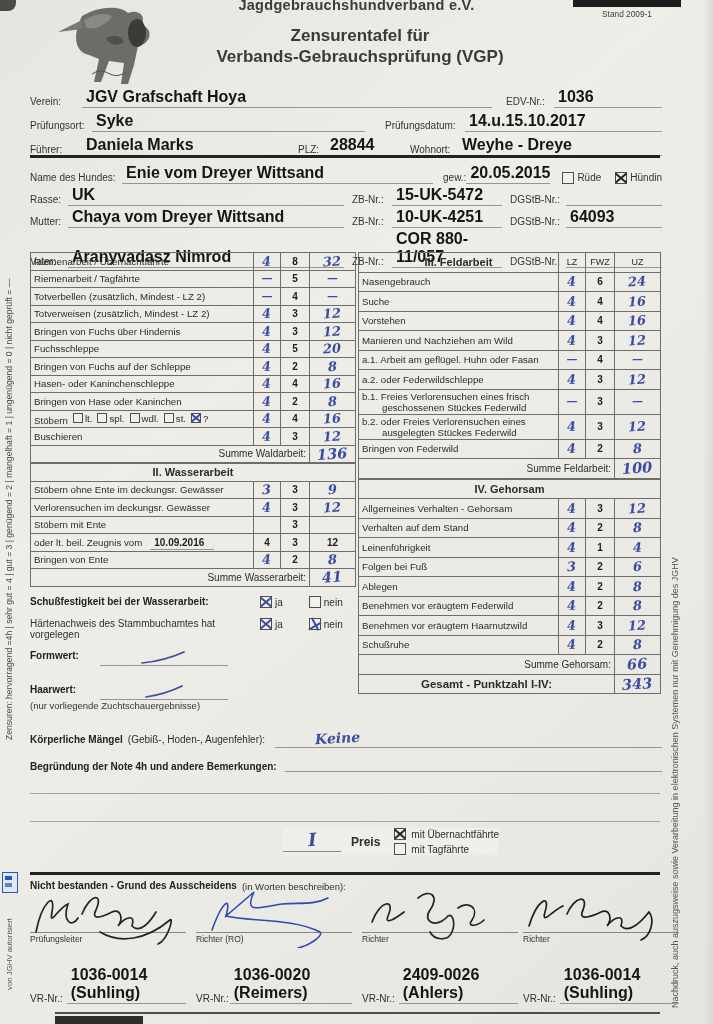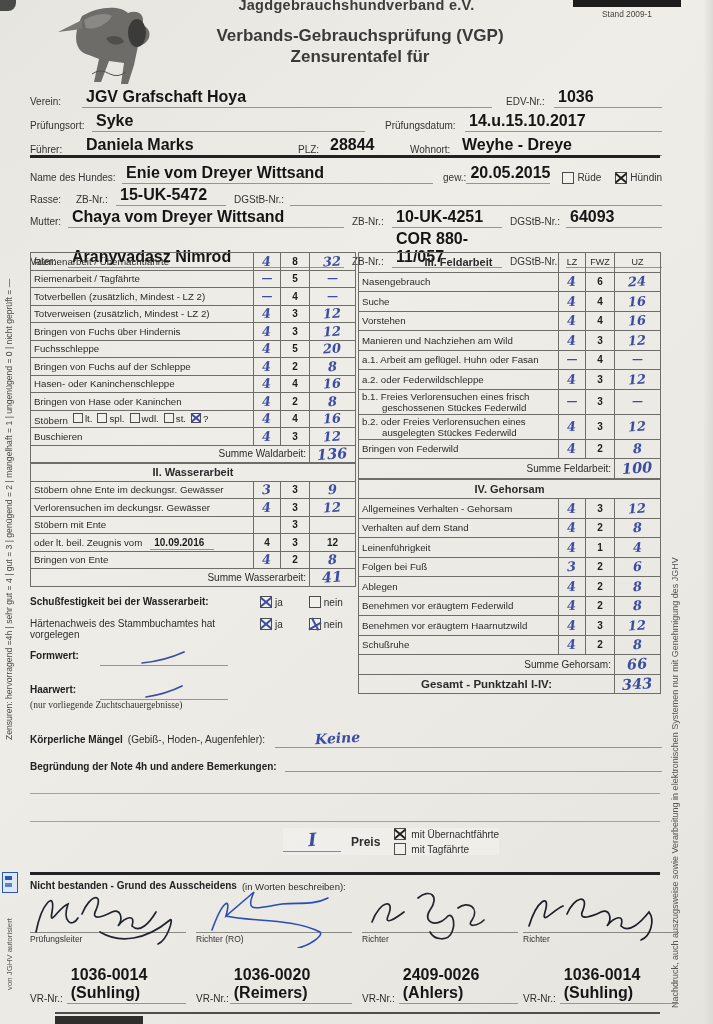--- a/index.html
+++ b/index.html
@@ -67,21 +67,21 @@
   .cbw{display:inline-flex;align-items:center;margin-left:5px;}
   .cbw .cb{width:8px;height:8px;}
   .cbw .cb.checked::before,.cbw .cb.checked::after{left:-2px;top:3px;width:12px;}
   .cbw .cb-lbl{margin-left:2px;}
   .zdate{font-weight:bold;color:#1e1e1e;font-size:10px;border-bottom:1px solid #979590;margin-left:8px;padding:0 10px 1px 4px;}
 
   
   .arow{position:absolute;left:30px;font-size:10px;display:flex;align-items:flex-start;}
   .blab{font-weight:bold;color:#222;}
   .mark-svg{display:block;margin:0 auto;}
-  .note{font-size:9.5px;color:#333;font-family:Liberation Serif, serif;}
+  .note{font-size:9.5px;color:#333;}
   .hw-word{font-family:"DejaVu Serif",serif;font-style:italic;font-weight:bold;color:#3b4da3;font-size:14px;transform:rotate(-3deg);display:inline-block;}
   .longline{position:absolute;left:30px;width:630px;border-bottom:1px solid #a5a39d;height:1px;}
 
   .preis-wrap{position:absolute;left:283px;top:828px;display:flex;align-items:center;background:rgba(255,255,255,.25);}
   .preis-line{border-bottom:1px solid #8a8882;width:58px;text-align:center;padding-bottom:1px;}
   .preis-lab{font-weight:bold;font-size:12px;margin:0 14px 0 10px;}
   .preis-opts{display:flex;flex-direction:column;gap:3px;font-size:10px;}
   .preis-opts .cbgroup .cb-lbl{margin-left:5px;}
 
   
@@ -104,22 +104,22 @@
   <div class="jghv-logo">
       <i></i>
       <b></b>
     </div>
   <div class="vtext vtext-right">Nachdruck, auch auszugsweise sowie Verarbeitung in elektronischen Systemen nur mit Genehmigung des JGHV</div>
 
   <div class="org">Jagdgebrauchshundverband e.V.</div>
   <div class="stand-box"></div>
   <div class="stand">Stand 2009-1</div>
   <div class="title">
+    <div>Zensurentafel für</div>
     <div>Verbands-Gebrauchsprüfung (VGP)</div>
-    <div>Zensurentafel für</div>
   </div>
   <svg class="dogart" width="132" height="88" viewBox="0 0 132 88">
     <path d="M34 16 C50 6 72 5 80 13 C90 9 98 15 94 25 C106 29 103 44 90 46 L86 65 L80 84 L73 84 L76 63 L61 61 L53 82 L46 82 L51 59 L41 55 C27 52 24 36 34 16 Z" fill="#6e6c68"></path>
     <path d="M36 20 C46 14 58 12 64 16 C58 26 46 30 38 28 Z" fill="#8b8985"></path>
     <ellipse cx="89" cy="33" rx="9" ry="14" fill="#3b3b39"></ellipse>
     <path d="M34 20 L10 32 L34 29 Z" fill="#7a7874"></path>
     <path d="M58 38 C66 34 74 36 76 42 C70 46 62 46 58 38 Z" fill="#504e4a"></path>
     <path d="M44 74 q8 -6 18 0 q8 4 16 -2" stroke="#55524d" stroke-width="1" fill="none"></path>
   </svg>
 
@@ -155,20 +155,21 @@
       <span class="cb"></span>
       <span class="f-label cb-lbl">Rüde</span>
     </span>
     <span class="cbgroup" style="margin-left:14px">
       <span class="cb checked black"></span>
       <span class="f-label cb-lbl">Hündin</span>
     </span>
   </div>
   <div class="frow" style="top:186px">
     <span class="f-label" style="width:38px">Rasse:</span>
+    <span class="fu" style="width:268px"><b class="f-value">UK</b></span>
     <span class="f-label" style="margin-left:8px;width:40px">ZB-Nr.:</span>
     <span class="fu" style="width:102px"><b class="f-value">15-UK-5472</b></span>
     <span class="f-label" style="margin-left:8px;width:56px">DGStB-Nr.:</span>
     <span class="fu grow"><b class="f-value"></b></span>
   </div>
   <div class="frow" style="top:208px">
     <span class="f-label" style="width:38px">Mutter:</span>
     <span class="fu" style="width:268px"><b class="f-value">Chaya vom Dreyer Wittsand</b></span>
     <span class="f-label" style="margin-left:8px;width:40px">ZB-Nr.:</span>
     <span class="fu" style="width:102px"><b class="f-value">10-UK-4251</b></span>

